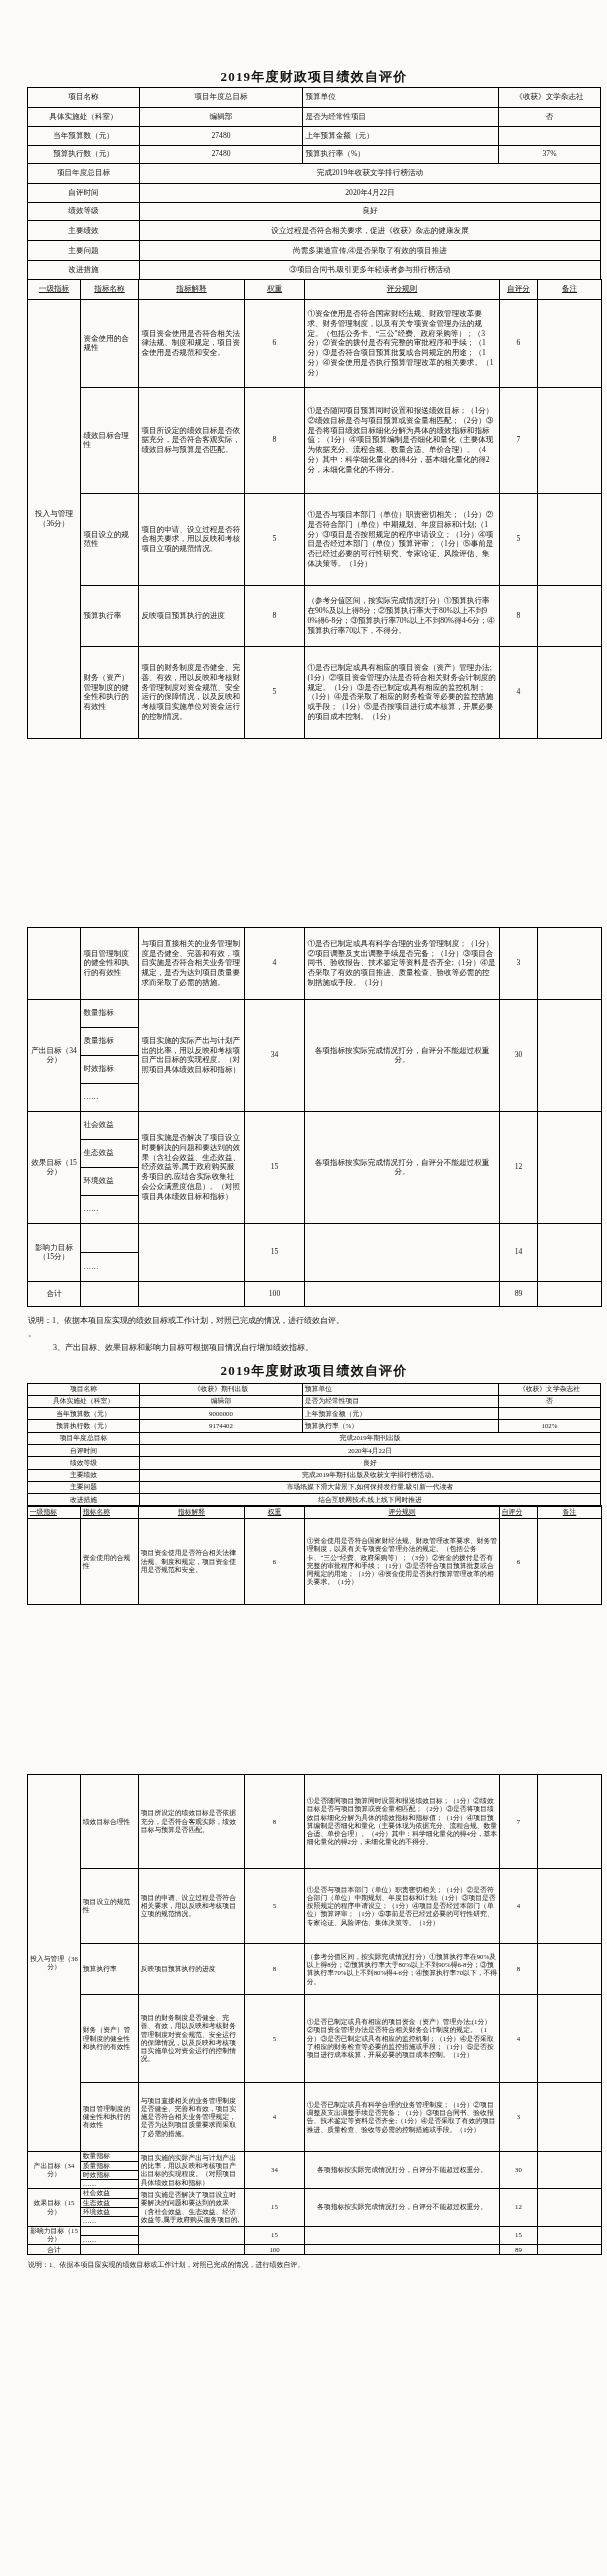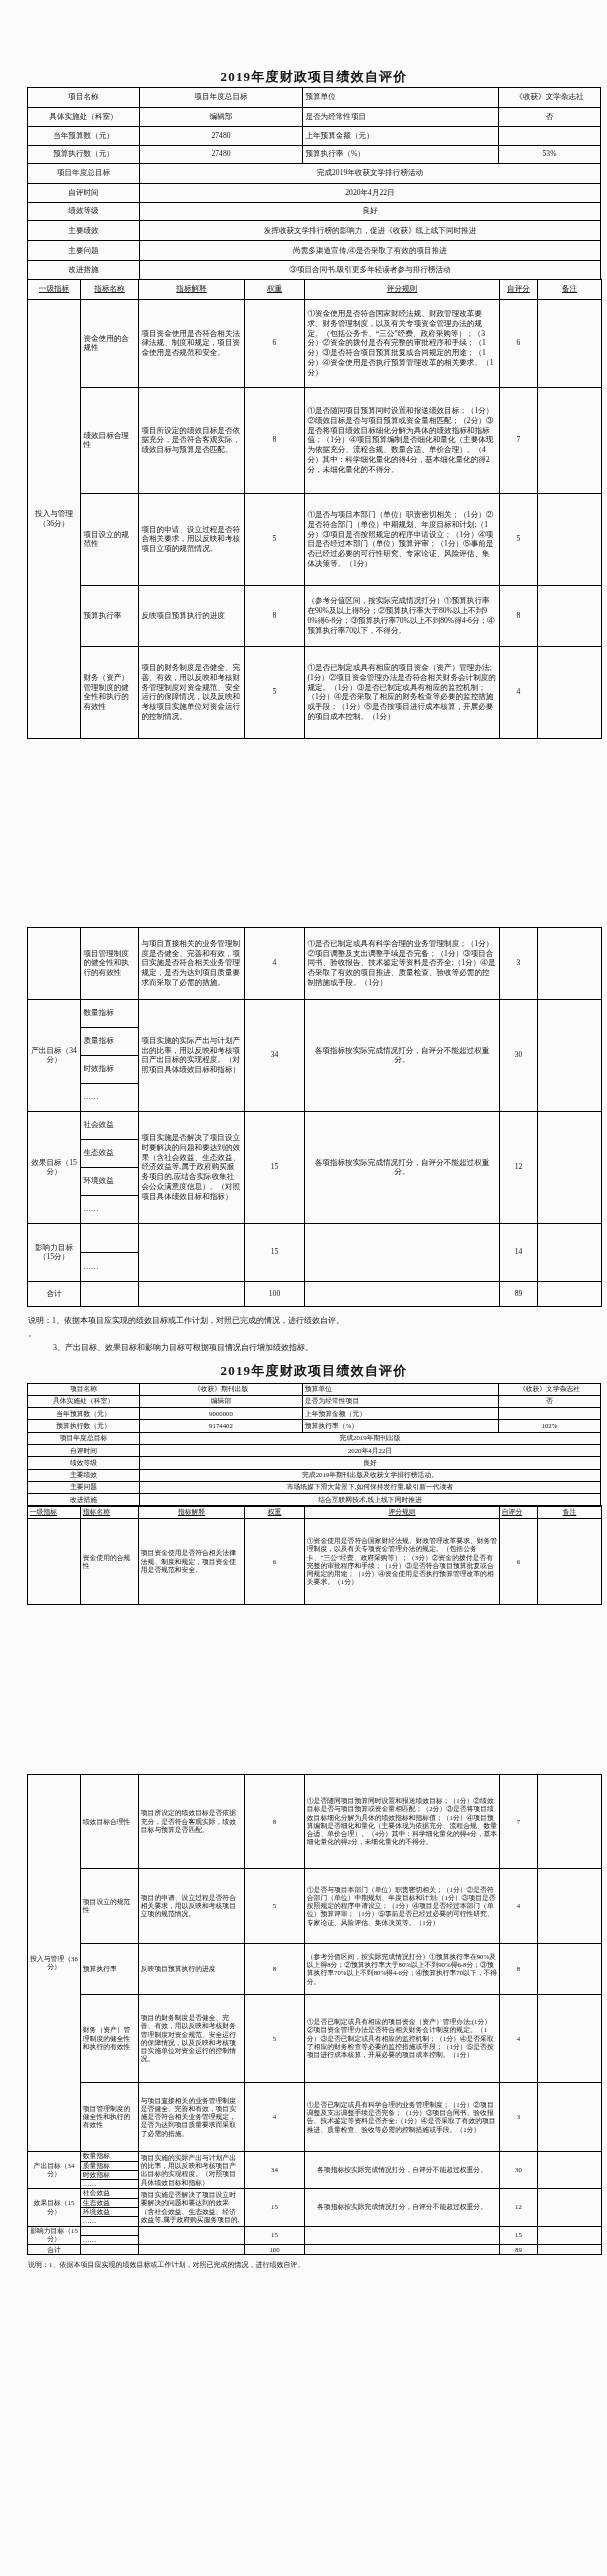--- a/index.html
+++ b/index.html
@@ -52,37 +52,37 @@
     <tr style="height:19.4px">
       <td class="c">当年预算数（元）</td>
       <td class="c">27480</td>
       <td class="l">上年预算金额（元）</td>
       <td class="c"></td>
     </tr>
     <tr style="height:17.6px">
       <td class="c">预算执行数（元）</td>
       <td class="c">27480</td>
       <td class="l">预算执行率（%）</td>
-      <td class="c">53%</td>
+      <td class="c">37%</td>
     </tr>
     <tr style="height:20px">
       <td class="c">项目年度总目标</td>
       <td class="c" colspan="3">完成2019年收获文学排行榜活动</td>
     </tr>
     <tr style="height:19px">
       <td class="c">自评时间</td>
       <td class="c" colspan="3">2020年4月22日</td>
     </tr>
     <tr style="height:18px">
       <td class="c">绩效等级</td>
       <td class="c" colspan="3">良好</td>
     </tr>
     <tr style="height:20.6px">
       <td class="c">主要绩效</td>
-      <td class="c" colspan="3">发挥收获文学排行榜的影响力，促进《收获》线上线下同时推进</td>
+      <td class="c" colspan="3">设立过程是否符合相关要求，促进《收获》杂志的健康发展</td>
     </tr>
     <tr style="height:19.4px">
       <td class="c">主要问题</td>
       <td class="c" colspan="3">尚需多渠道宣传,④是否采取了有效的项目推进</td>
     </tr>
     <tr style="height:19.4px">
       <td class="c">改进措施</td>
       <td class="c" colspan="3">③项目合同书,吸引更多年轻读者参与排行榜活动</td>
     </tr>
   </tbody>

